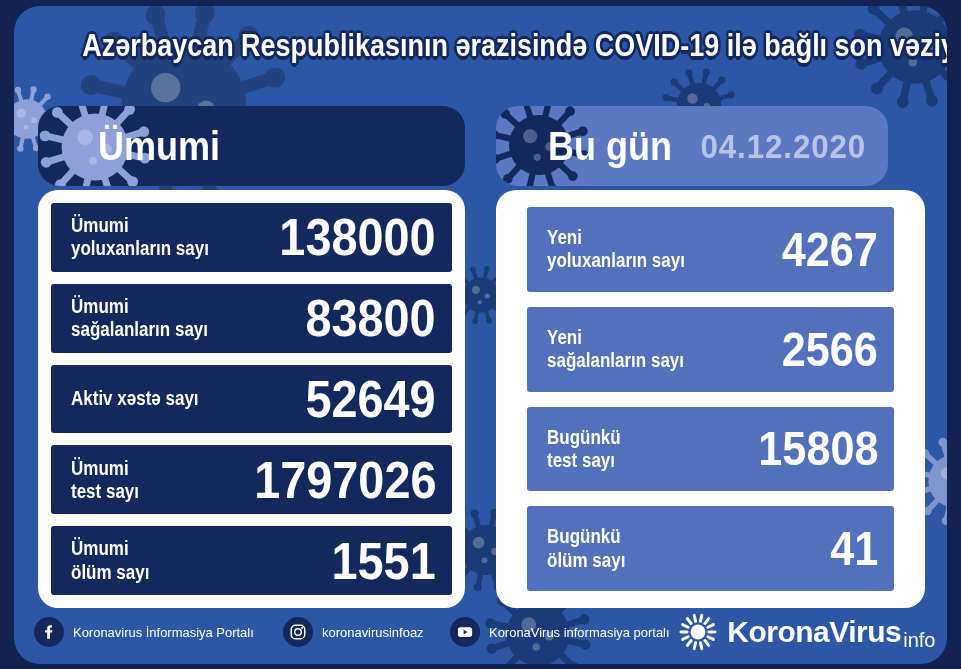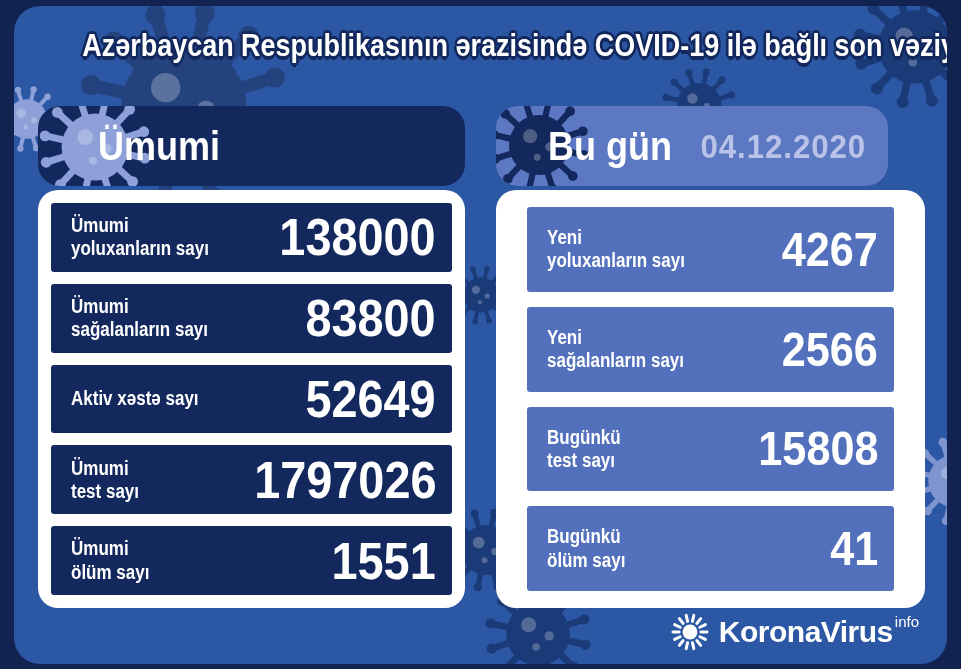--- a/index.html
+++ b/index.html
@@ -76,21 +76,21 @@
   }
   .s-icon svg{width:18px;height:18px;display:block;}
   .s-label{
     margin-left:9px;font-size:13.5px;white-space:nowrap;
     transform:scaleX(0.96);transform-origin:left center;
   }
   .logo{margin-left:auto;display:flex;align-items:center;}
   .logo-icon{width:42px;height:42px;margin-right:8px;}
   .logo-icon svg{width:100%;height:100%;display:block;}
   .logo-text{font-size:30px;font-weight:bold;letter-spacing:-0.5px;white-space:nowrap;}
-  .logo-sup{font-size:15px;font-weight:normal;align-self:flex-start;margin-top:2px;margin-left:2px;}
+  .logo-sup{font-size:20px;font-weight:normal;align-self:flex-start;margin-top:18px;margin-left:2px;}
 </style>
 </head>
 <body>
 
 <div class="panel">
 
   <div class="virus" style="left:60px;top:-10px;width:220px;height:220px;color:#24427e;">
       <svg viewBox="0 0 120 120" width="100%" height="100%" style="display:block">
         <circle cx="60" cy="60" r="34" fill="currentColor"></circle>
         <line x1="92.20461582790998" y1="67.20157756166869" x2="106.84307756786907" y2="70.47502190788173" stroke="currentColor" stroke-width="7" stroke-linecap="round"></line>
@@ -485,20 +485,47 @@
     <div class="row peri-row">
       <div class="row-label">
         <span>Bugünkü</span>
         <span>ölüm sayı</span>
       </div>
       <div class="row-value">41</div>
     </div>
   </div>
 
   <div class="footer">
+    <div class="social">
+      <div class="s-icon">
+        <svg viewBox="0 0 24 24">
+            <path d="M13.4 21v-8.2h2.8l.4-3.2h-3.2V7.5c0-.9.3-1.5 1.6-1.5H16V3.1C15.7 3.1 14.7 3 13.6 3c-2.4 0-4 1.4-4 4.1v2.5H6.8v3.2h2.8V21h3.8z" fill="#ffffff"></path>
+          </svg>
+      </div>
+      <span class="s-label">Koronavirus İnformasiya Portalı</span>
+    </div>
+    <div class="social">
+      <div class="s-icon">
+        <svg viewBox="0 0 24 24" fill="none" stroke="#ffffff" stroke-width="2">
+            <rect x="3" y="3" width="18" height="18" rx="5.5"></rect>
+            <circle cx="12" cy="12" r="4.4"></circle>
+            <circle cx="17.4" cy="6.6" r="1.3" fill="#ffffff" stroke="none"></circle>
+          </svg>
+      </div>
+      <span class="s-label">koronavirusinfoaz</span>
+    </div>
+    <div class="social">
+      <div class="s-icon">
+        <svg viewBox="0 0 24 24">
+            <rect x="2.5" y="5.5" width="19" height="13" rx="3.5" fill="#ffffff"></rect>
+            <path d="M10.2 9l5.2 3-5.2 3z" fill="#13285c"></path>
+          </svg>
+      </div>
+      <span class="s-label">KoronaVirus informasiya portalı</span>
+    </div>
     <div class="logo">
       <div class="logo-icon">
           <svg viewBox="0 0 48 48">
             <circle cx="24" cy="24" r="8.5" fill="#ffffff"></circle>
             <line x1="36.5" y1="24" x2="43.5" y2="24" stroke="#ffffff" stroke-width="3.4" stroke-linecap="round"></line>
             <line x1="35.26211084878024" y1="29.423546738969478" x2="41.56889292409717" y2="32.46073291279238" stroke="#ffffff" stroke-width="3.4" stroke-linecap="round"></line>
             <line x1="31.79362252323417" y1="33.772893530850375" x2="36.158051136245305" y2="39.24571390812658" stroke="#ffffff" stroke-width="3.4" stroke-linecap="round"></line>
             <line x1="26.78151167445393" y1="36.18659890227279" x2="28.33915821214813" y2="43.01109428754556" stroke="#ffffff" stroke-width="3.4" stroke-linecap="round"></line>
             <line x1="21.21848832554607" y1="36.18659890227279" x2="19.660841787851872" y2="43.01109428754556" stroke="#ffffff" stroke-width="3.4" stroke-linecap="round"></line>
             <line x1="16.20637747676583" y1="33.772893530850375" x2="11.841948863754697" y2="39.24571390812658" stroke="#ffffff" stroke-width="3.4" stroke-linecap="round"></line>

